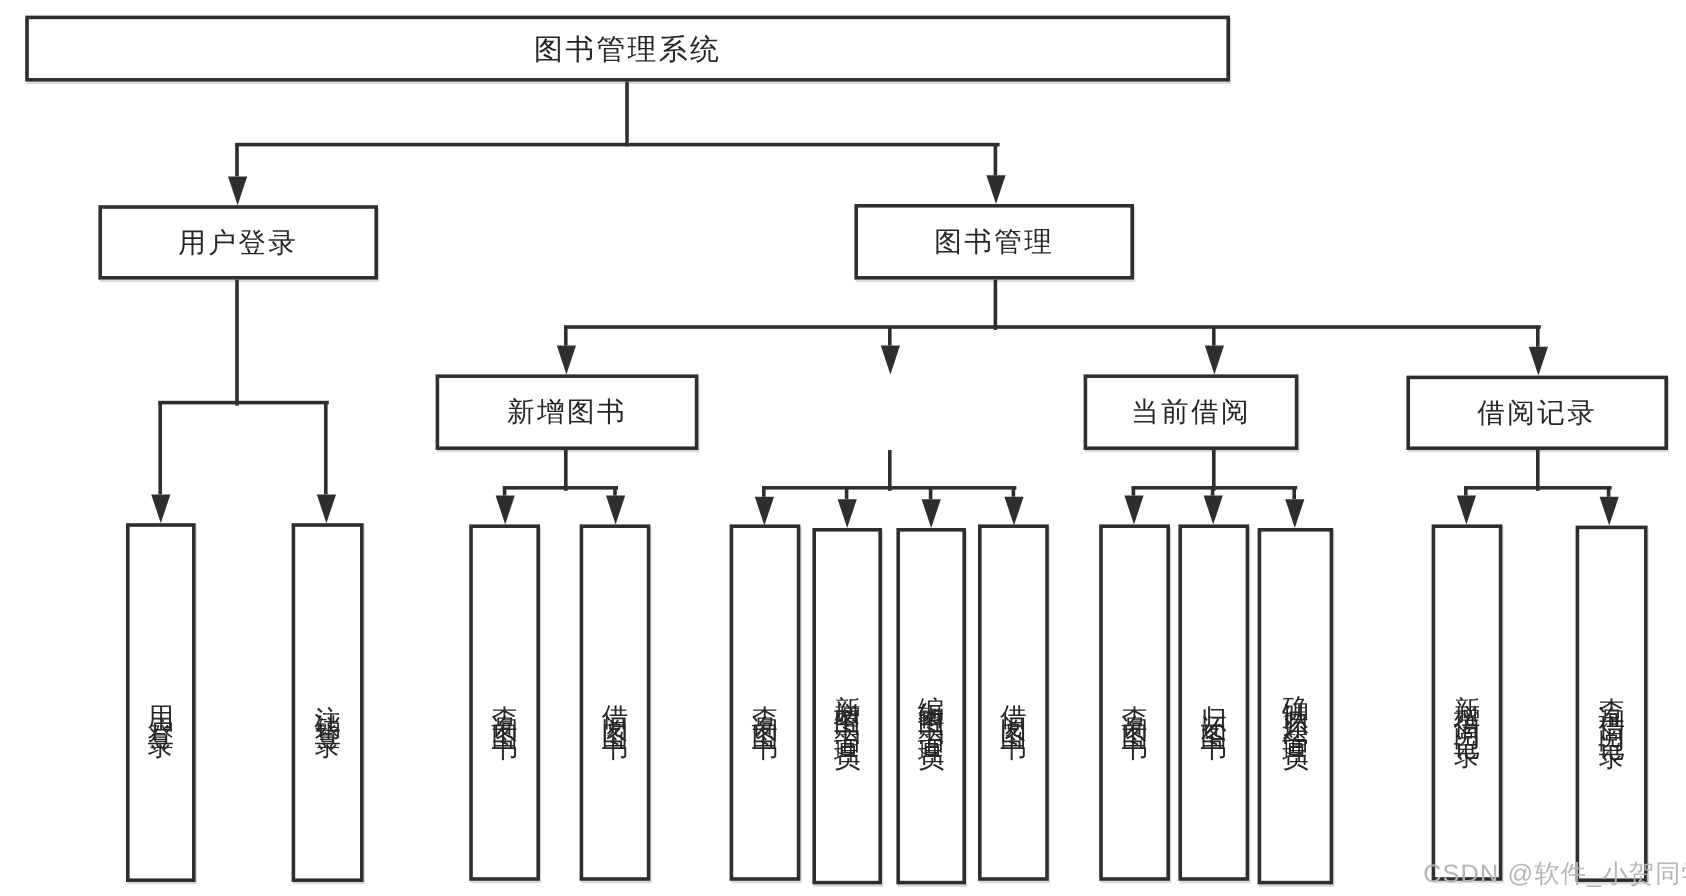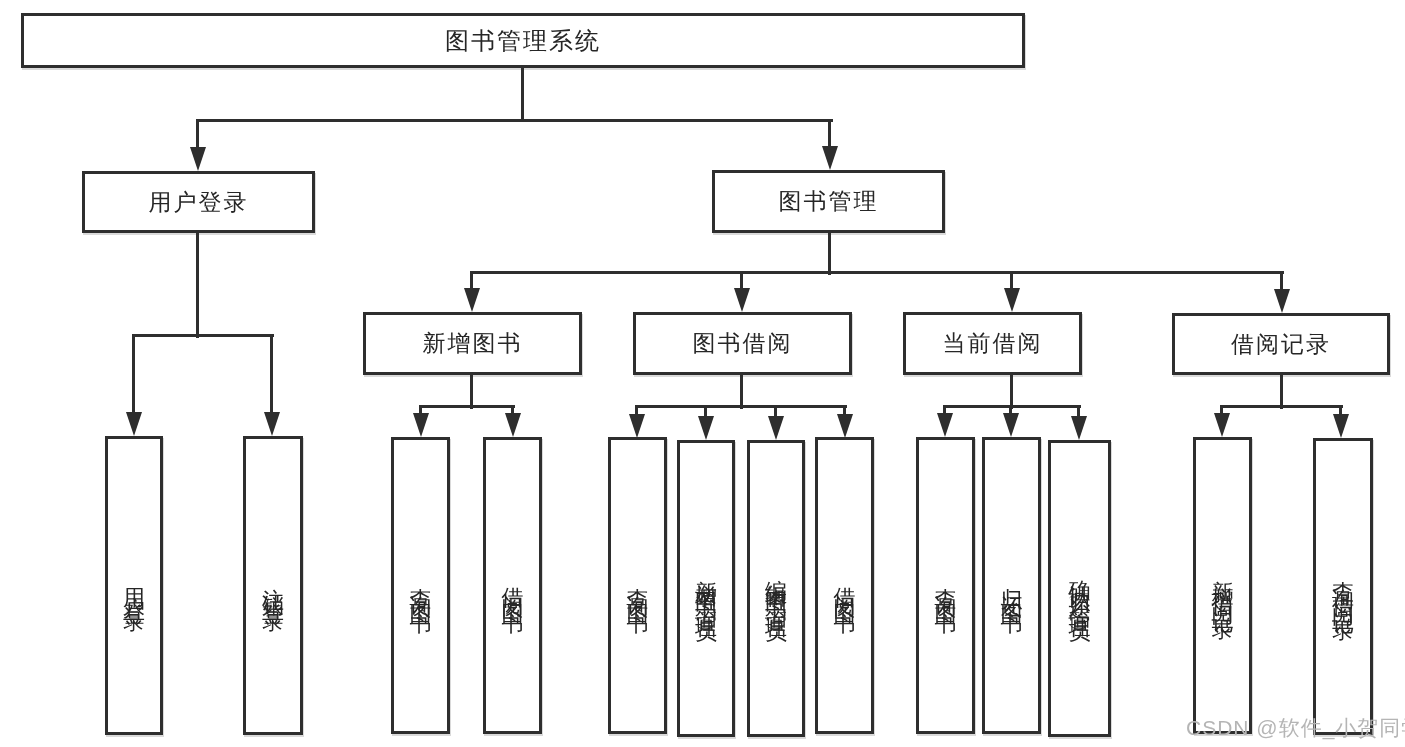--- a/index.html
+++ b/index.html
@@ -60,21 +60,20 @@
   <div class="arrow" style="left:270px; top:335px; height:77px;"></div>
 
   <div class="vline" style="left:828px; top:233px; height:42px;"></div>
   <div class="hline" style="left:470px; top:271px; width:814px;"></div>
   <div class="arrow" style="left:470px; top:272px; height:16px;"></div>
   <div class="arrow" style="left:740px; top:272px; height:16px;"></div>
   <div class="arrow" style="left:1010px; top:272px; height:16px;"></div>
   <div class="arrow" style="left:1280px; top:272px; height:17px;"></div>
 
   <div class="node" style="left:363px; top:312px; width:219px; height:63px;">新增图书</div>
-  <div class="node" style="left:633px; top:312px; width:219px; height:63px;">图书借阅</div>
   <div class="node" style="left:903px; top:312px; width:179px; height:63px;">当前借阅</div>
   <div class="node" style="left:1172px; top:313px; width:218px; height:62px;">借阅记录</div>
 
   <div class="vline" style="left:470px; top:375px; height:34px;"></div>
   <div class="hline" style="left:419px; top:405px; width:96px;"></div>
   <div class="arrow" style="left:419px; top:406px; height:7px;"></div>
   <div class="arrow" style="left:511px; top:406px; height:7px;"></div>
 
   <div class="vline" style="left:740px; top:375px; height:34px;"></div>
   <div class="hline" style="left:635px; top:405px; width:212px;"></div>

